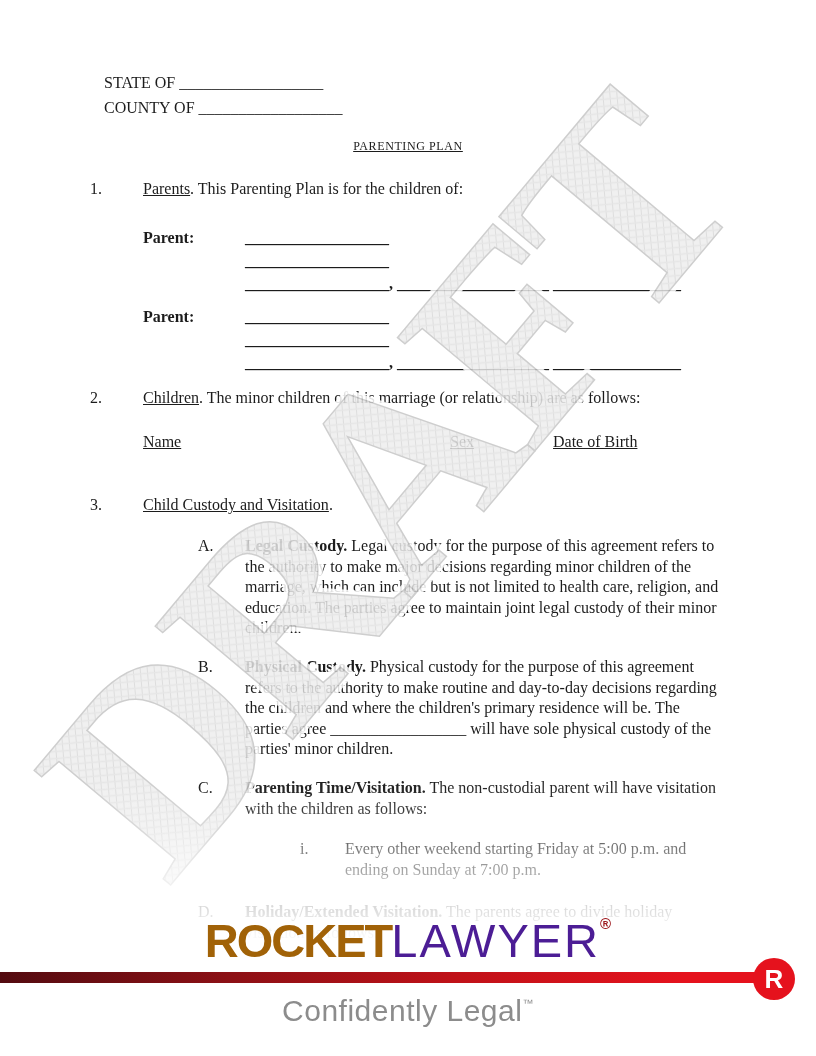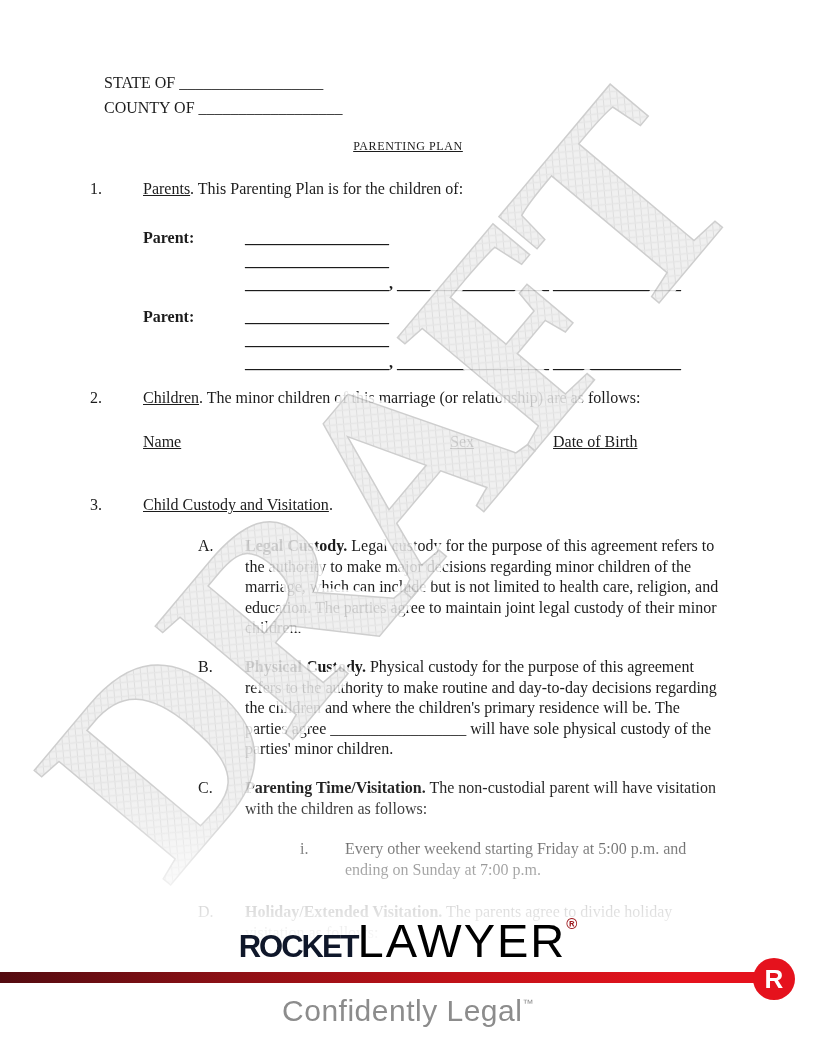--- a/index.html
+++ b/index.html
@@ -58,22 +58,22 @@
       rgba(255,255,255,0.55) 48%,
       rgba(255,255,255,0.80) 68%,
       rgba(255,255,255,0.96) 88%,
       #ffffff 100%);
   }
 
   .footer-logo {
     position:absolute; left:0; right:0; top:916px; z-index:40; text-align:center;
     font-family:"Liberation Sans", sans-serif; line-height:1; white-space:nowrap;
   }
-  .logo-rocket { font-size:31px; font-weight:800; color:#0f172a; letter-spacing:-2px; }
-  .logo-lawyer { font-size:47px; font-weight:400; color:#000000; letter-spacing:2px; }
+  .logo-rocket { font-size:47px; font-weight:800; color:#a16207; letter-spacing:-2px; }
+  .logo-lawyer { font-size:47px; font-weight:400; color:#4c1d95; letter-spacing:2px; }
   .logo-reg { font-size:15px; color:#9e1b20; vertical-align:28px; font-weight:bold; }
 
   .brand-bar {
     position:absolute; left:0; top:972px; width:762px; height:11px; z-index:40;
     background:linear-gradient(90deg, #530b10 0%, #8c1015 30%, #c01118 60%, #e5121d 90%);
   }
   .brand-badge {
     position:absolute; left:753px; top:958px; width:42px; height:42px; z-index:41;
     border-radius:50%; background:#e5121d; display:flex; align-items:center; justify-content:center;
   }

